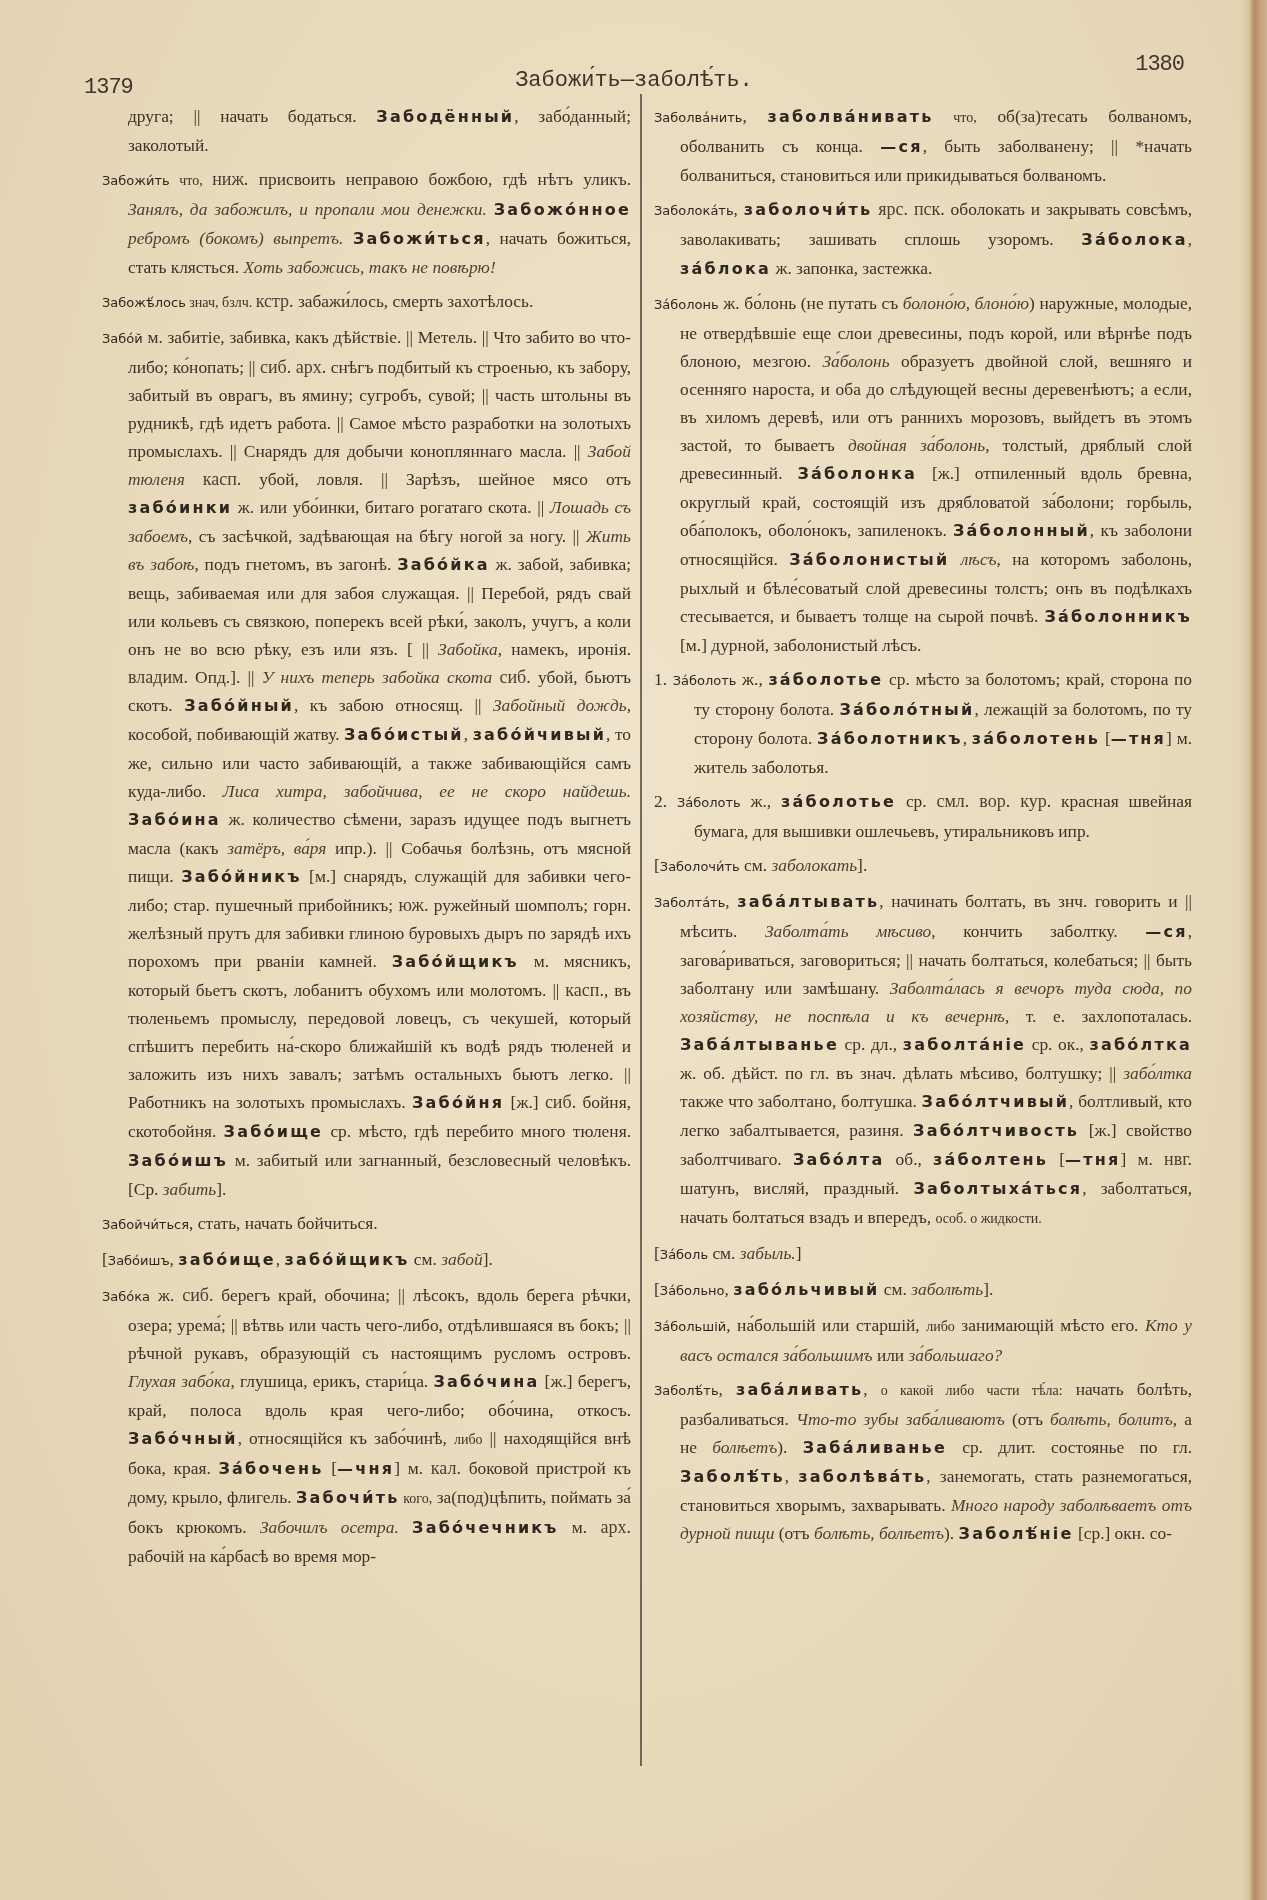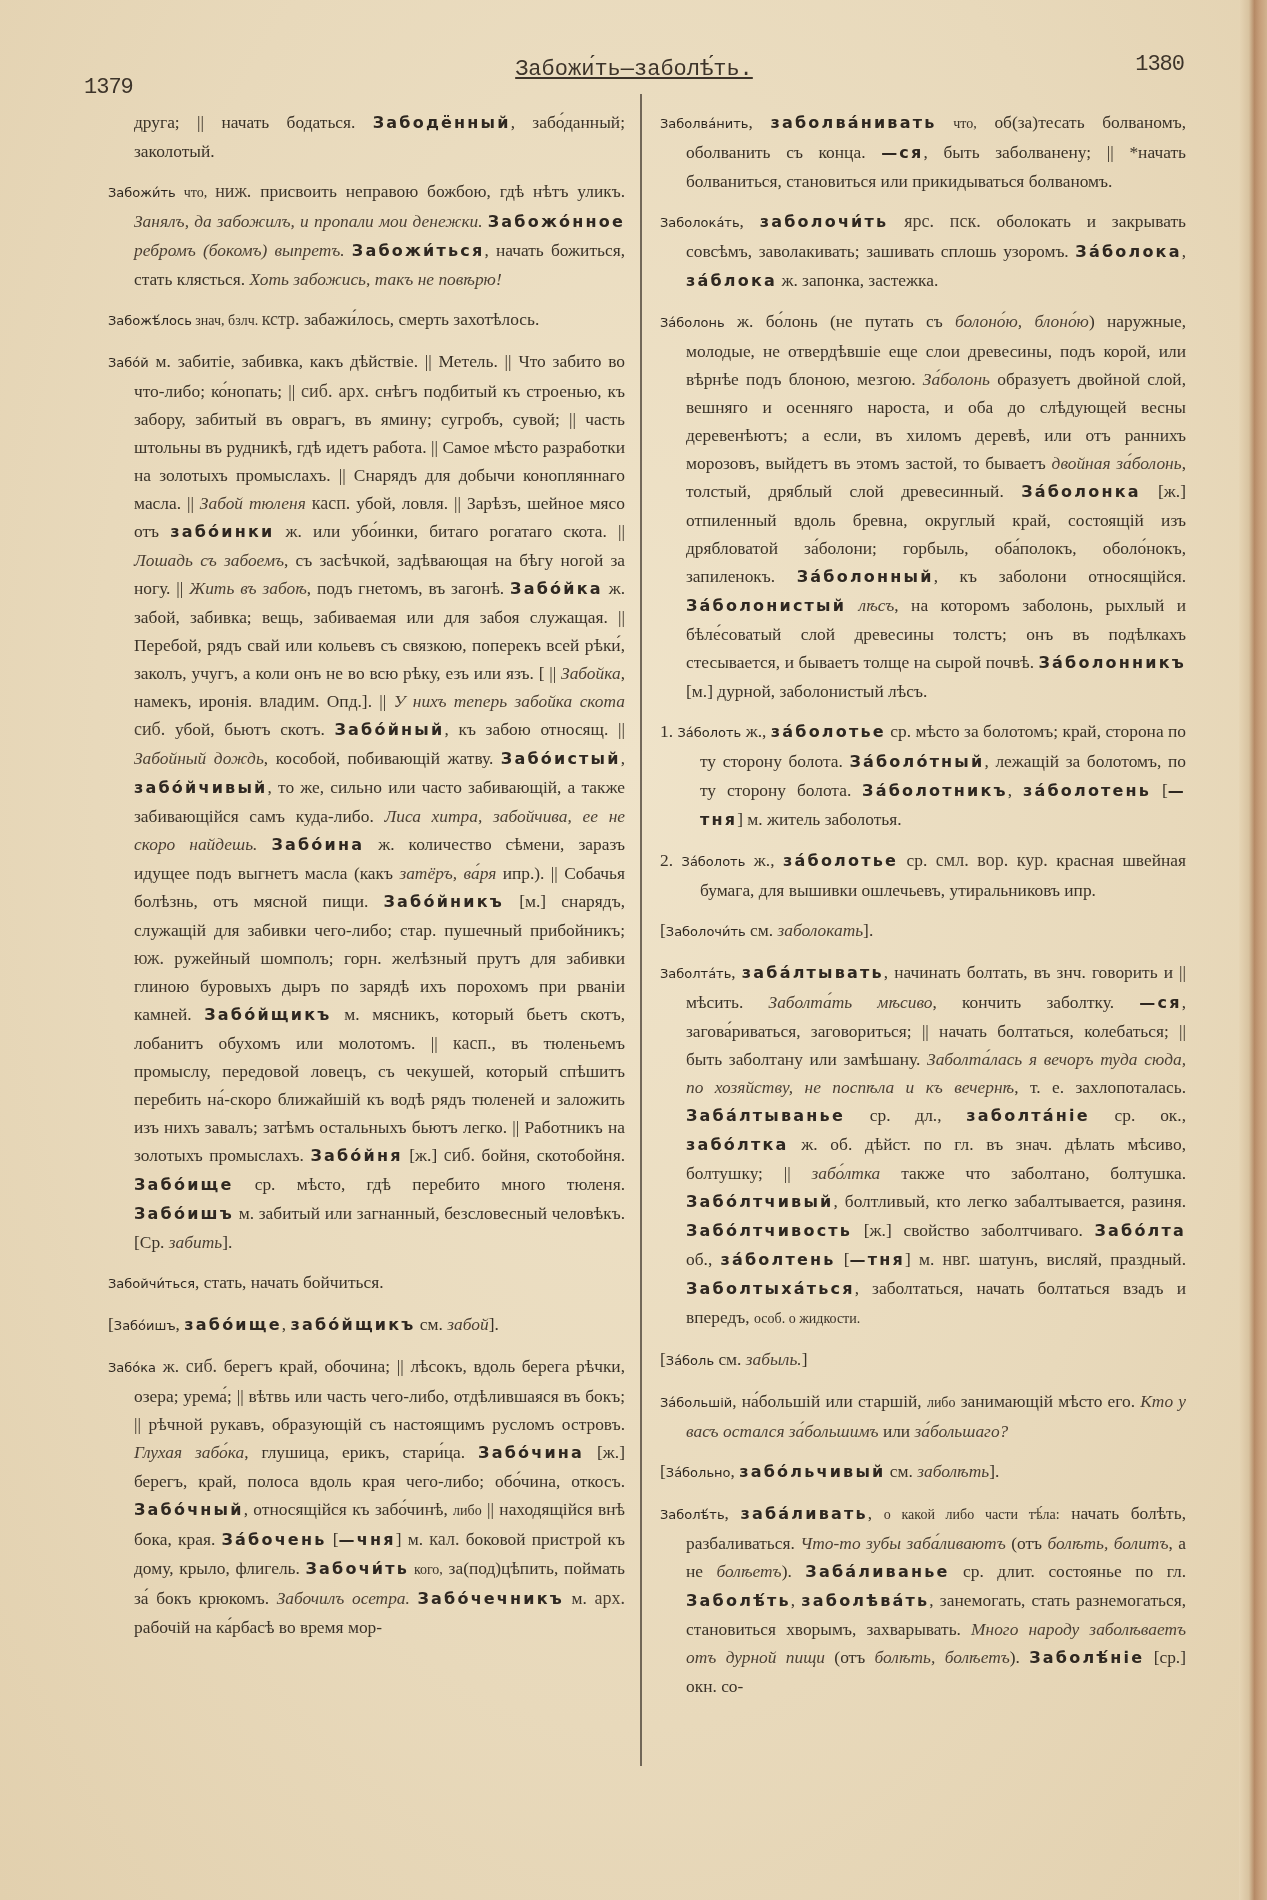--- a/index.html
+++ b/index.html
@@ -18,33 +18,33 @@
     position:absolute; right:0; top:0; width:28px; height:1900px;
     background: linear-gradient(to right, #e6d5b5 0%, #d8c3a0 35%, #b58a66 55%, #c79f7b 75%, #d2b38f 100%);
   }
   .header {
     position:absolute; top:52px; left:84px; width:1100px; height:34px;
     font-family:"Liberation Mono","DejaVu Sans Mono",monospace;
     color:#3d342a;
   }
   .page-num-left { position:absolute; left:0; top:4px; font-size:22px; letter-spacing:-1px;margin-top:19px; }
   .page-num-right { position:absolute; right:0; top:0; font-size:22px; letter-spacing:-1px; }
-  .running-title { position:absolute; left:0; right:0; top:5px; text-align:center; font-size:22px; letter-spacing:0px;text-decoration:underline; }
+  .running-title { position:absolute; left:0; right:0; top:16px; text-align:center; font-size:22px; letter-spacing:0px; }
   .column {
     position:absolute; top:96px;
     font-size:17.4px; line-height:28px;
     text-align:justify;
   }
   .col-left { left:96px; width:541px; }
   .col-right { left:648px; width:550px; }
   .divider {
     position:absolute; left:640px; top:94px; width:2px; height:1672px;
     background:#4a4036; opacity:.75;
   }
-  .entry { margin:12px; padding-left:26px; text-indent:-26px; }
+  .entry { margin:6px; padding-left:26px; text-indent:-26px; }
   .entry.cont { padding-left:26px; text-indent:0; }
   .entry.num { padding-left:40px; text-indent:-40px; }
   .hw { font-family:"DejaVu Sans","Liberation Sans",sans-serif; font-weight:normal; font-size:13px; color:#2e2720; }
   .sp { font-family:"DejaVu Sans","Liberation Sans",sans-serif; font-weight:bold; letter-spacing:2.2px; font-size:16px; color:#2e2720; }
   .it { font-style:italic; color:#4a3f33; }
   .sm { font-size:14px; }
   .smi { font-size:18px; color:#4a3f33; }
   .seg { }
 </style>
 </head>
@@ -71,17 +71,17 @@
   <div class="divider"></div>
   <div class="column col-right" id="col-right">
       <p class="entry"><span class="hw">Заболва́нить</span><span class="seg">, </span><span class="sp">заболва́нивать</span><span class="sm"> что,</span><span class="seg"> об(за)тесать болваномъ, оболванить съ конца. </span><span class="sp">—ся</span><span class="seg">, быть заболванену; || *начать болваниться, становиться или прикидываться болваномъ.</span></p>
       <p class="entry"><span class="hw">Заболока́ть</span><span class="seg">, </span><span class="sp">заболочи́ть</span><span class="seg"> </span><span class="smi">ярс. пск.</span><span class="seg"> оболокать и закрывать совсѣмъ, заволакивать; зашивать сплошь узоромъ. </span><span class="sp">За́болока</span><span class="seg">, </span><span class="sp">за́блока</span><span class="seg"> ж. запонка, застежка.</span></p>
       <p class="entry"><span class="hw">За́болонь</span><span class="seg"> ж. бо́лонь (не путать съ </span><span class="it">болоно́ю, блоно́ю</span><span class="seg">) наружные, молодые, не отвердѣвшіе еще слои древесины, подъ корой, или вѣрнѣе подъ блоною, мезгою. </span><span class="it">За́болонь</span><span class="seg"> образуетъ двойной слой, вешняго и осенняго нароста, и оба до слѣдующей весны деревенѣютъ; а если, въ хиломъ деревѣ, или отъ раннихъ морозовъ, выйдетъ въ этомъ застой, то бываетъ </span><span class="it">двойная за́болонь</span><span class="seg">, толстый, дряблый слой древесинный. </span><span class="sp">За́болонка</span><span class="seg"> [ж.] отпиленный вдоль бревна, округлый край, состоящій изъ дрябловатой за́болони; горбыль, оба́полокъ, оболо́нокъ, запиленокъ. </span><span class="sp">За́болонный</span><span class="seg">, къ заболони относящійся. </span><span class="sp">За́болонистый</span><span class="seg"> </span><span class="it">лѣсъ</span><span class="seg">, на которомъ заболонь, рыхлый и бѣле́соватый слой древесины толстъ; онъ въ подѣлкахъ стесывается, и бываетъ толще на сырой почвѣ. </span><span class="sp">За́болонникъ</span><span class="seg"> [м.] дурной, заболонистый лѣсъ.</span></p>
       <p class="entry num"><span class="seg">1. </span><span class="hw">За́болоть</span><span class="seg"> ж., </span><span class="sp">за́болотье</span><span class="seg"> ср. мѣсто за болотомъ; край, сторона по ту сторону болота. </span><span class="sp">За́боло́тный</span><span class="seg">, лежащій за болотомъ, по ту сторону болота. </span><span class="sp">За́болотникъ</span><span class="seg">, </span><span class="sp">за́болотень</span><span class="seg"> [</span><span class="sp">—тня</span><span class="seg">] м. житель заболотья.</span></p>
       <p class="entry num"><span class="seg">2. </span><span class="hw">За́болоть</span><span class="seg"> ж., </span><span class="sp">за́болотье</span><span class="seg"> ср. </span><span class="smi">смл. вор. кур.</span><span class="seg"> красная швейная бумага, для вышивки ошлечьевъ, утиральниковъ ипр.</span></p>
       <p class="entry"><span class="seg">[</span><span class="hw">Заболочи́ть</span><span class="seg"> см. </span><span class="it">заболокать</span><span class="seg">].</span></p>
       <p class="entry"><span class="hw">Заболта́ть</span><span class="seg">, </span><span class="sp">заба́лтывать</span><span class="seg">, начинать болтать, въ знч. говорить и || мѣсить. </span><span class="it">Заболта́ть мѣсиво</span><span class="seg">, кончить заболтку. </span><span class="sp">—ся</span><span class="seg">, загова́риваться, заговориться; || начать болтаться, колебаться; || быть заболтану или замѣшану. </span><span class="it">Заболта́лась я вечоръ туда сюда, по хозяйству, не поспѣла и къ вечернѣ</span><span class="seg">, т. е. захлопоталась. </span><span class="sp">Заба́лтыванье</span><span class="seg"> ср. дл., </span><span class="sp">заболта́ніе</span><span class="seg"> ср. ок., </span><span class="sp">забо́лтка</span><span class="seg"> ж. об. дѣйст. по гл. въ знач. дѣлать мѣсиво, болтушку; || </span><span class="it">забо́лтка</span><span class="seg"> также что заболтано, болтушка. </span><span class="sp">Забо́лтчивый</span><span class="seg">, болтливый, кто легко забалтывается, разиня. </span><span class="sp">Забо́лтчивость</span><span class="seg"> [ж.] свойство заболтчиваго. </span><span class="sp">Забо́лта</span><span class="seg"> об., </span><span class="sp">за́болтень</span><span class="seg"> [</span><span class="sp">—тня</span><span class="seg">] м. </span><span class="smi">нвг.</span><span class="seg"> шатунъ, висляй, праздный. </span><span class="sp">Заболтыха́ться</span><span class="seg">, заболтаться, начать болтаться взадъ и впередъ, </span><span class="sm">особ. о жидкости.</span></p>
       <p class="entry"><span class="seg">[</span><span class="hw">За́боль</span><span class="seg"> см. </span><span class="it">забыль.</span><span class="seg">]</span></p>
+      <p class="entry"><span class="seg">[</span><span class="hw">За́больно</span><span class="seg">, </span><span class="sp">забо́льчивый</span><span class="seg"> см. </span><span class="it">заболѣть</span><span class="seg">].</span></p>
       <p class="entry"><span class="hw">За́большій</span><span class="seg">, на́большій или старшій, </span><span class="sm">либо</span><span class="seg"> занимающій мѣсто его. </span><span class="it">Кто у васъ остался за́большимъ</span><span class="seg"> или </span><span class="it">за́большаго?</span></p>
-      <p class="entry"><span class="seg">[</span><span class="hw">За́больно</span><span class="seg">, </span><span class="sp">забо́льчивый</span><span class="seg"> см. </span><span class="it">заболѣть</span><span class="seg">].</span></p>
       <p class="entry"><span class="hw">Заболѣ́ть</span><span class="seg">, </span><span class="sp">заба́ливать</span><span class="seg">, </span><span class="sm">о какой либо части тѣ́ла:</span><span class="seg"> начать болѣть, разбаливаться. </span><span class="it">Что-то зубы заба́ливаютъ</span><span class="seg"> (отъ </span><span class="it">болѣть, болитъ</span><span class="seg">, а не </span><span class="it">болѣетъ</span><span class="seg">). </span><span class="sp">Заба́ливанье</span><span class="seg"> ср. длит. состоянье по гл. </span><span class="sp">Заболѣ́ть</span><span class="seg">, </span><span class="sp">заболѣва́ть</span><span class="seg">, занемогать, стать разнемогаться, становиться хворымъ, захварывать. </span><span class="it">Много народу заболѣваетъ отъ дурной пищи</span><span class="seg"> (отъ </span><span class="it">болѣть, болѣетъ</span><span class="seg">). </span><span class="sp">Заболѣ́ніе</span><span class="seg"> [ср.] окн. со-</span></p>
     </div>
 </div>
 
 </body></html>

